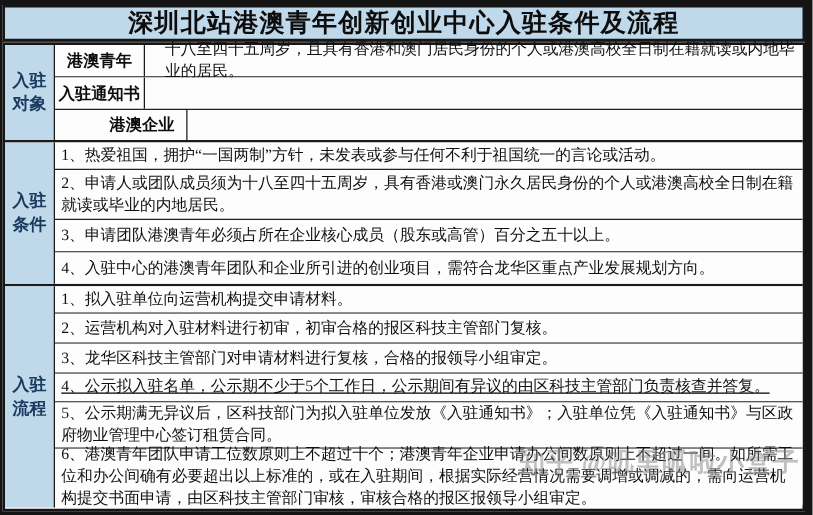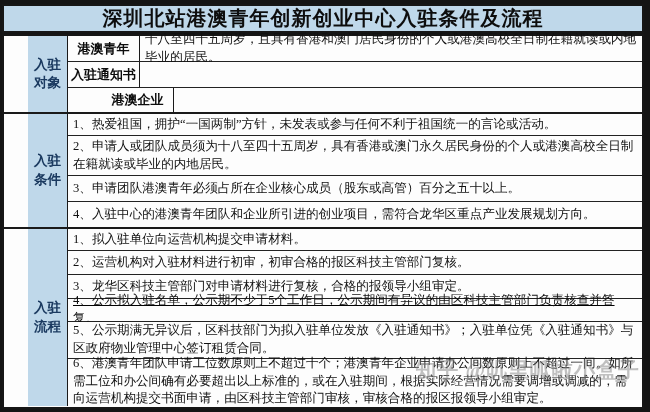--- a/index.html
+++ b/index.html
@@ -43,29 +43,29 @@
     border-right: 1.5px solid #1a1a1a;
     display: flex;
     align-items: center;
     justify-content: center;
     text-align: center;
     font-weight: bold;
     font-size: 13.5px;
     line-height: 1.35;
     color: #1b3a60;
     padding: 0 6px;
-    margin-left: 24px;
   }
   .rows { flex: 1; display: flex; flex-direction: column; min-width: 0; }
   .row {
     display: flex;
     flex-direction: row;
     border-bottom: 1px solid #222;
     align-items: stretch;
     background: #fdfdfd;
+    gap: 11px;
   }
   .row:last-child { border-bottom: none; }
   .sub-label {
     width: 72px;
     flex: 0 0 72px;
     border-right: 1.5px solid #1a1a1a;
     display: flex;
     align-items: center;
     justify-content: center;
     font-weight: bold;

